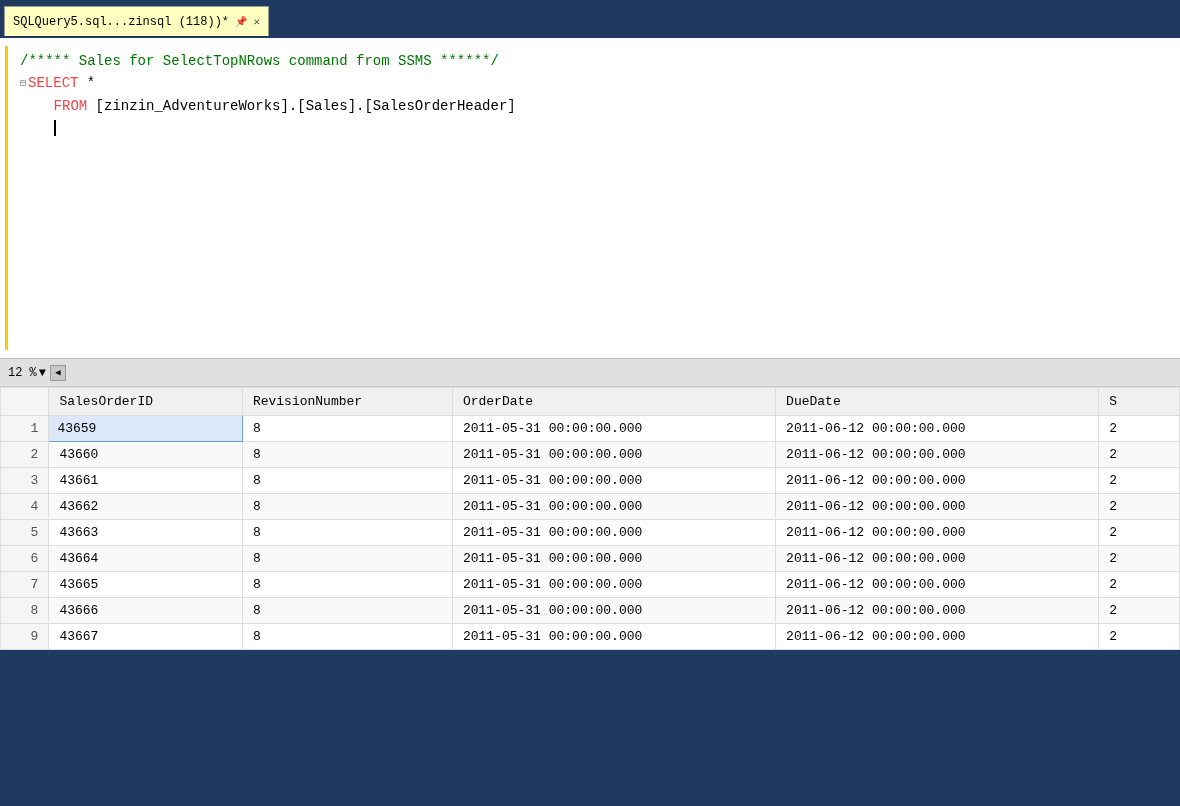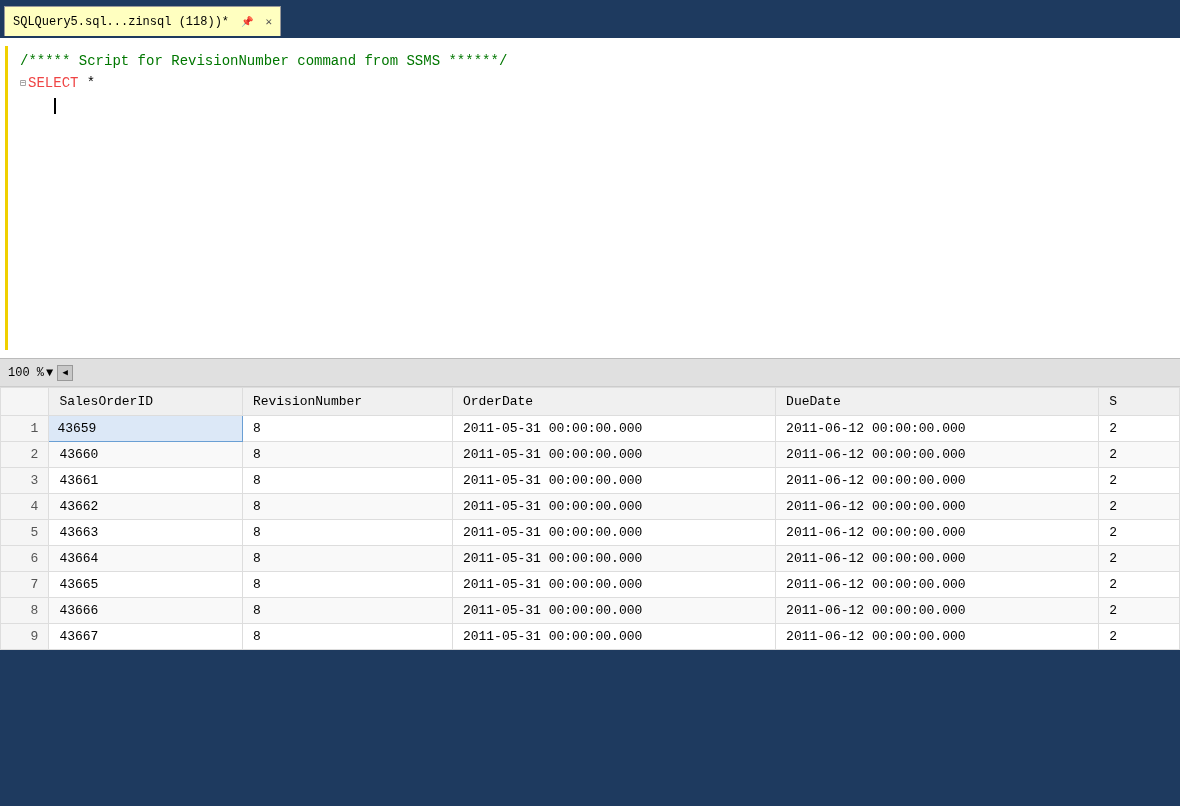--- a/index.html
+++ b/index.html
@@ -21,21 +21,21 @@
     }
     .tab {
       background: #ffffc0;
       border: 1px solid #999;
       border-bottom: none;
       padding: 4px 8px;
       font-size: 12px;
       color: #000;
       display: flex;
       align-items: center;
-      gap: 12px;
+      gap: 6px;
       margin-left: 4px;
       height: 30px;
       text-align: center;
     }
     .tab-pin {
       font-size: 10px;
       color: #555;
     }
     .tab-close {
       font-size: 11px;
@@ -265,34 +265,37 @@
     <span class="tab-pin">📌</span>
     <span class="tab-close">✕</span>
   </div>
 </div>
 
 <div class="editor-container">
   <div class="editor-area">
     <div class="line-indicator"></div>
     <div class="code-content">
       <div class="comment-line">
-        <span>/***** Script for RevisionNumber command from SSMS  ******/</span>
+        <span>/***** Sales for SelectTopNRows command from SSMS  ******/</span>
       </div>
       <div>
         <span class="collapse-icon">⊟</span><span class="keyword">SELECT</span><span class="code-normal"> *</span>
+      </div>
+      <div>
+        &nbsp;&nbsp;&nbsp;&nbsp;<span class="keyword">FROM</span><span class="code-normal"> [zinzin_AdventureWorks].[Sales].[SalesOrderHeader]</span>
       </div>
       <div class="cursor-line">
         &nbsp;&nbsp;&nbsp;&nbsp;<span class="cursor"></span>
       </div>
     </div>
   </div>
 
   <div class="zoom-bar">
     <span class="zoom-dropdown">
-      <span>100 %</span>
+      <span>12 %</span>
       <span>▼</span>
     </span>
     <span class="scroll-left">◀</span>
   </div>
 
   <div class="results-panel">
 
     <div class="results-table-container">
       <table>
         <thead>

